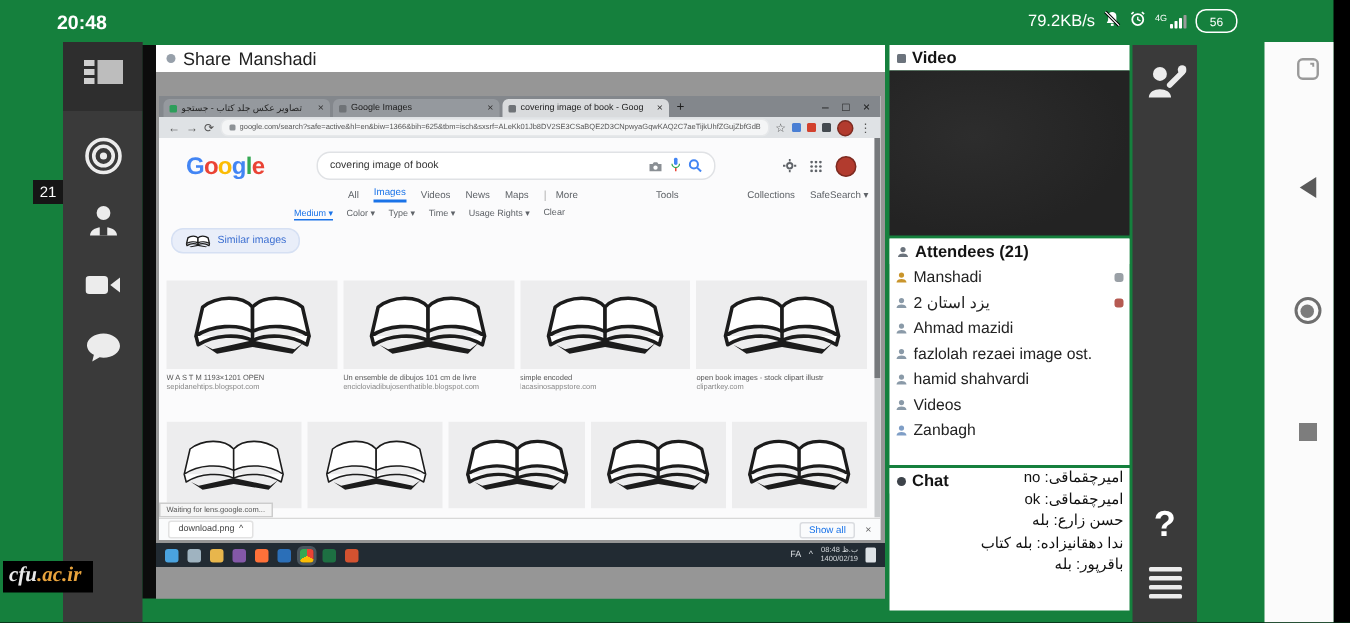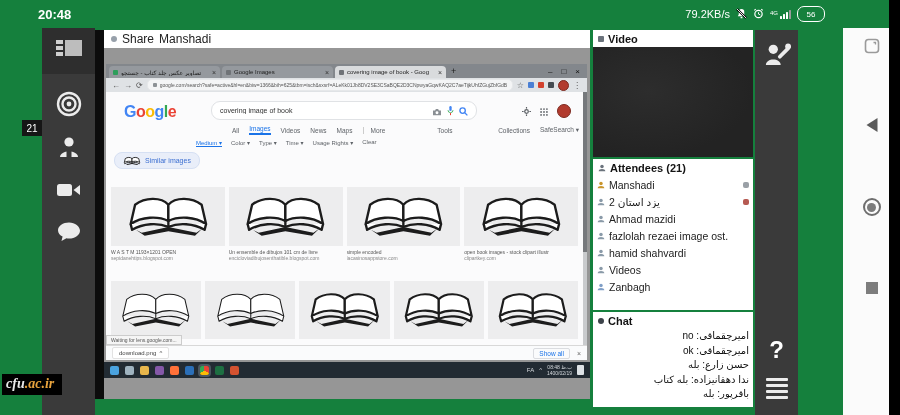--- a/index.html
+++ b/index.html
@@ -98,21 +98,21 @@
   .pod-header{height:17px;background:#fff;display:flex;align-items:center;gap:4px;padding:0 5px;font-size:11px;font-weight:bold;color:#141414;flex:none}
   #videopod{position:absolute;left:593px;top:30px;width:160px;height:127px;display:flex;flex-direction:column}
   #videobody{flex:1;background:#262626;background:radial-gradient(ellipse at 35% 40%,#2d2d2d 0%,#232323 70%)}
   #attpod{position:absolute;left:593px;top:159px;width:160px;height:151px;background:#fff;overflow:hidden;display:flex;flex-direction:column}
   #attlist{flex:1;overflow:hidden}
   .att-row{height:17px;display:flex;align-items:center;gap:4px;padding:0 4px}
   .mini-person{display:flex;flex:none}
   .mini-person svg{width:8px;height:8px}
   .att-name{font-size:10.5px;color:#222;white-space:nowrap;overflow:hidden;text-align:left}
   .att-badge{width:6px;height:6px;margin-left:auto;border-radius:2px;background:transparent;flex:none}
-  #chatpod{position:absolute;left:593px;top:312px;width:160px;height:95px;background:#fff;overflow:hidden;display:flex;flex-direction:column}
+  #chatpod{position:absolute;left:593px;top:312px;width:160px;height:95px;background:#fff;overflow:hidden;display:flex;flex-direction:row}
   #chatlist{flex:1;overflow:hidden}
   .chat-row{font-size:10px;color:#111;padding:0 4px;height:14.5px;line-height:14.5px;direction:rtl;text-align:right;white-space:nowrap;overflow:hidden}
 
   
   #rightbar{position:absolute;left:755px;top:30px;width:43px;height:385px;background:#3a3a3a;display:flex;flex-direction:column;align-items:center}
   #raisehand{margin-top:10px}
   #help{margin-top:auto;font-size:24px;font-weight:bold;color:#fff;line-height:1}
   #menuicon{margin:16px 0 16px;display:flex;flex-direction:column;gap:2.5px}
   #menuicon i{display:block;width:22px;height:3.5px;background:#ececec;border-radius:1px}
 

